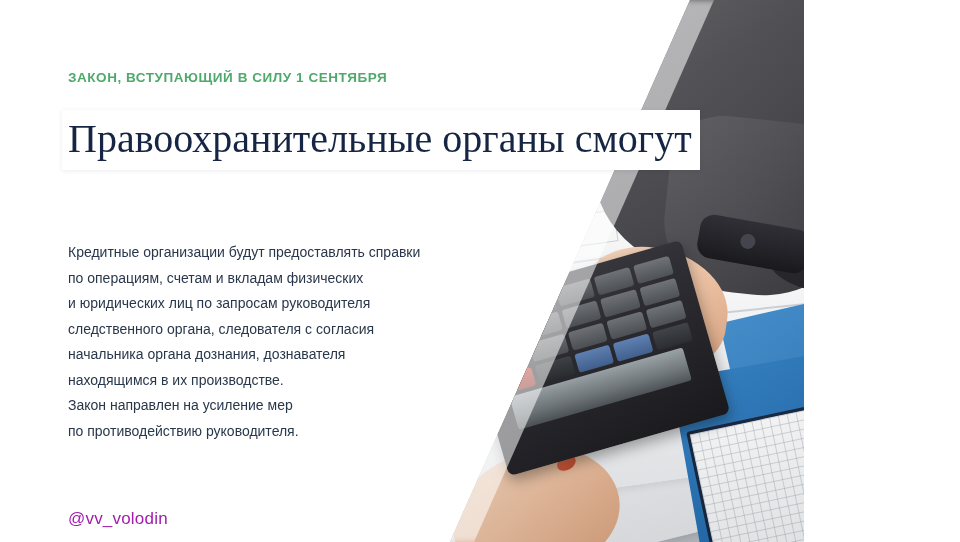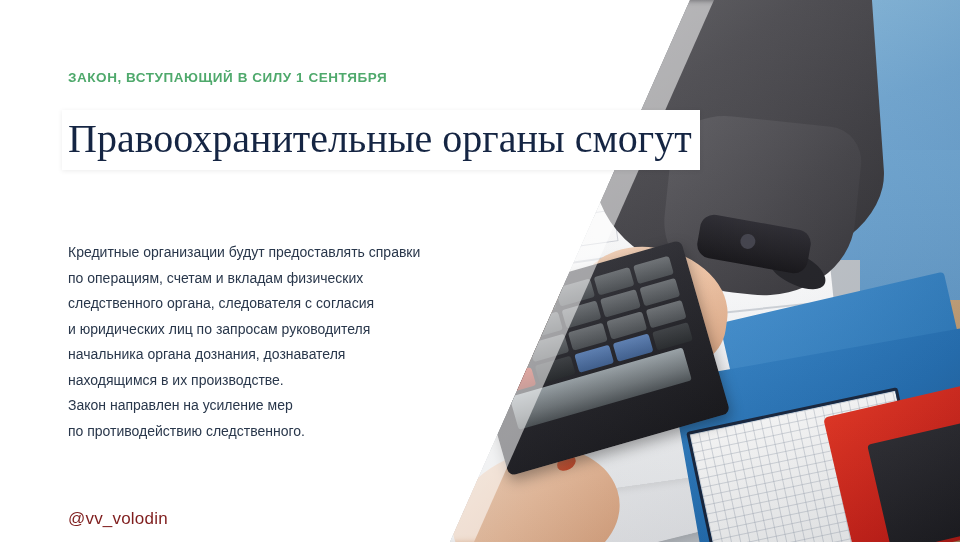--- a/index.html
+++ b/index.html
@@ -2,21 +2,21 @@
 <html><head>
 <meta charset="utf-8">
 <style>
   html, body {
     margin: 0;
     padding: 0;
     background: #ffffff;
   }
   #card {
     position: relative;
-    width: 960px;
+    width: 804px;
     height: 542px;
     overflow: hidden;
     background: #ffffff;
     font-family: "Liberation Sans", sans-serif;
     -webkit-font-smoothing: antialiased;
   }
 
   
   .photo-layer {
     position: absolute;
@@ -315,21 +315,21 @@
     line-height: 25.5px;
     font-weight: 400;
   }
   .body-text p { margin: 0; white-space: nowrap; }
 
   .handle {
     position: absolute;
     left: 68px;
     top: 509px;
     z-index: 5;
-    color: #7f1d1d;
+    color: #a21caf;
     font-size: 17px;
     font-weight: 400;
     letter-spacing: .2px;
   }
 </style>
 </head>
 <body>
 
 <div id="card">
 
@@ -423,23 +423,23 @@
 
   <div class="eyebrow">ЗАКОН, ВСТУПАЮЩИЙ В СИЛУ 1 СЕНТЯБРЯ</div>
 
   <div class="headline">
     <div class="hl-line">Правоохранительные органы смогут</div>
   </div>
 
   <div class="body-text">
     <p>Кредитные организации будут предоставлять справки</p>
     <p>по операциям, счетам и вкладам физических</p>
+    <p>и юридических лиц по запросам руководителя</p>
     <p>следственного органа, следователя с согласия</p>
-    <p>и юридических лиц по запросам руководителя</p>
     <p>начальника органа дознания, дознавателя</p>
     <p>находящимся в их производстве.</p>
     <p>Закон направлен на усиление мер</p>
-    <p>по противодействию следственного.</p>
+    <p>по противодействию руководителя.</p>
   </div>
 
   <div class="handle">@vv_volodin</div>
 
 </div>
 
 </body></html>

